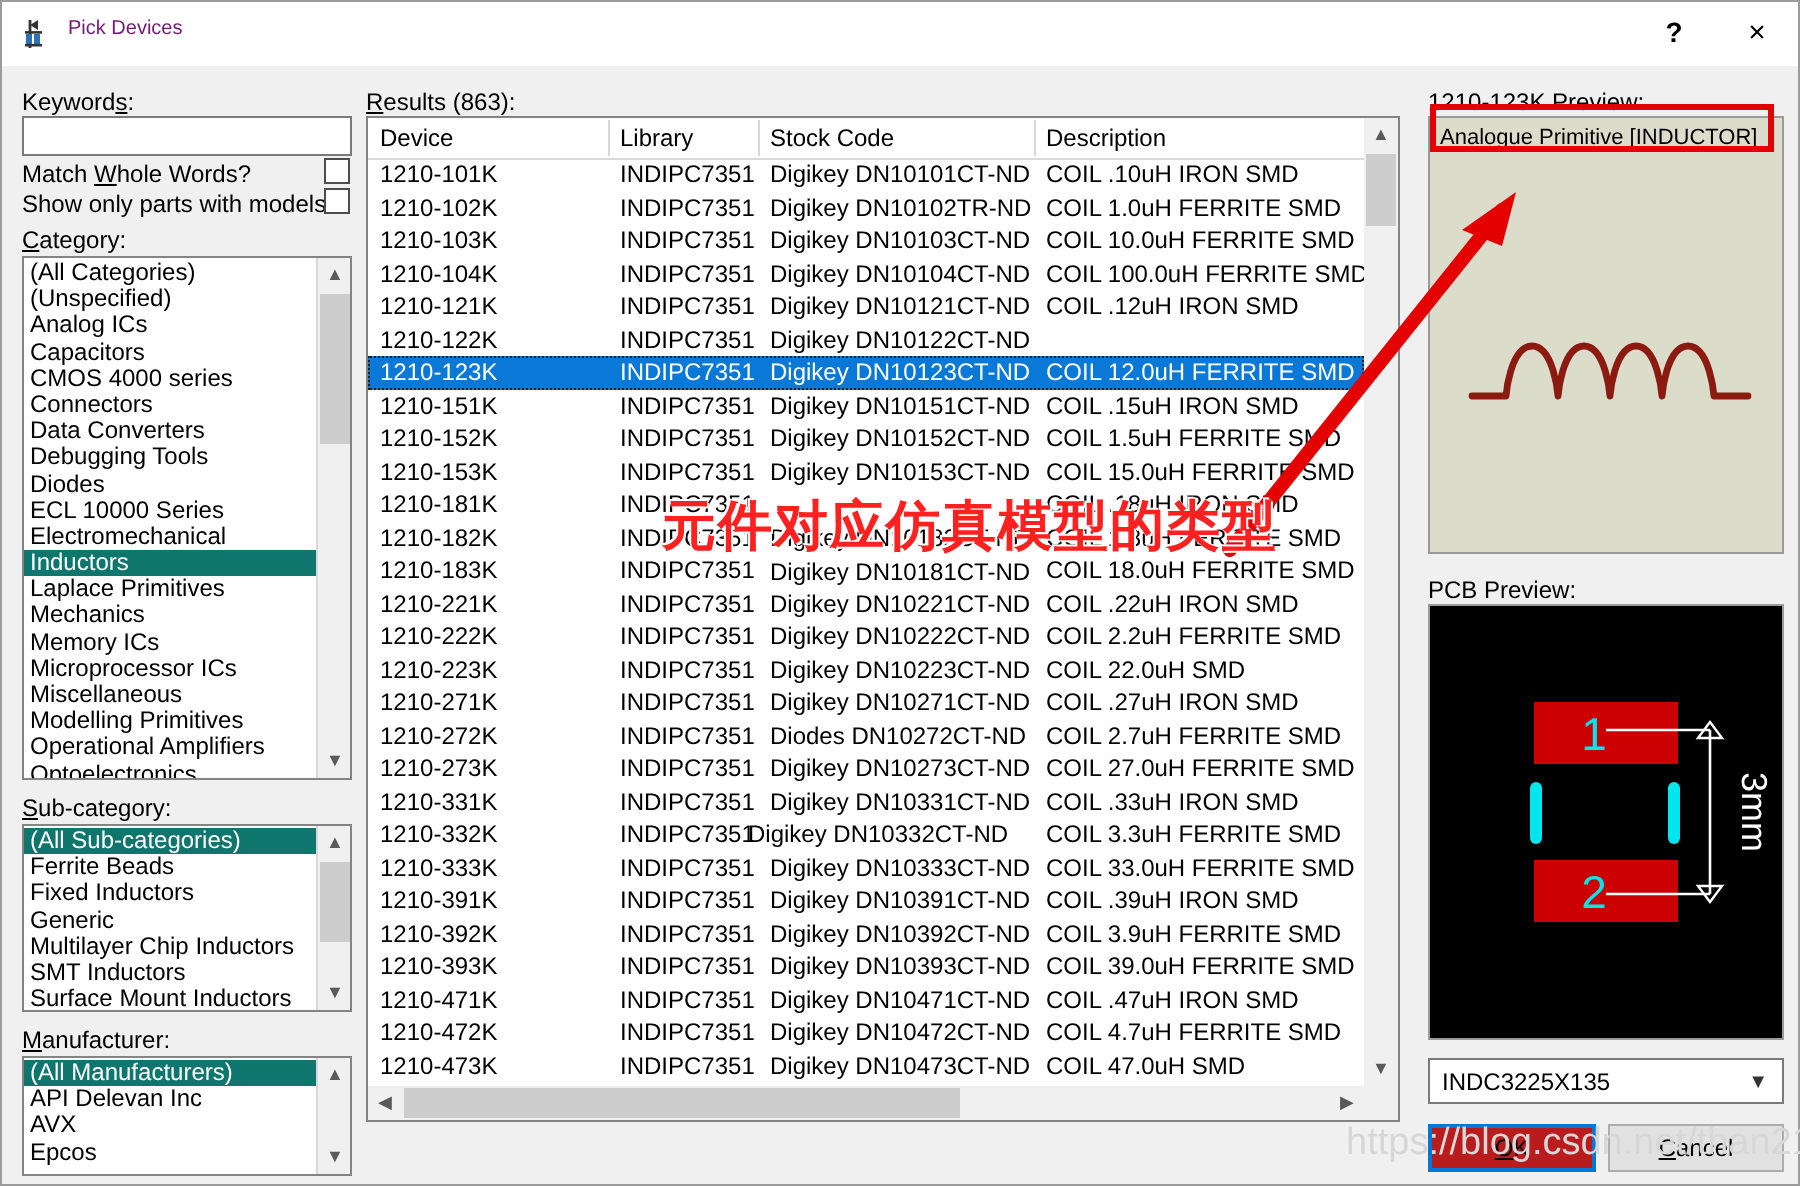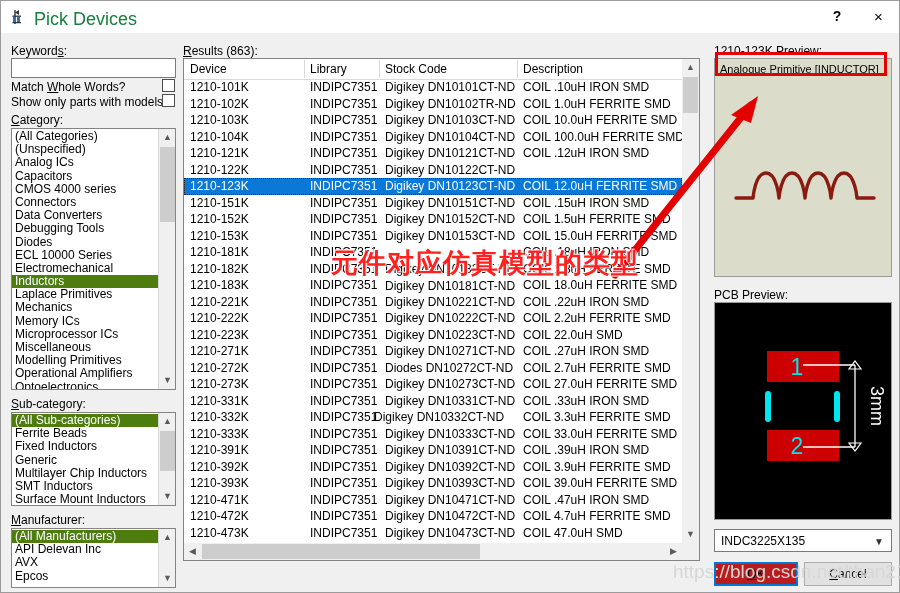--- a/index.html
+++ b/index.html
@@ -10,34 +10,34 @@
     font-size:12px;color:#000;
     -webkit-font-smoothing:none;
   }
   #app{position:relative;width:900px;height:593px;background:#f0f0f0;
        border:1px solid #9b9b9b;box-sizing:border-box;}
 
   
   #titlebar{position:absolute;left:0;top:0;width:898px;height:32px;
             background:#ffffff;box-sizing:border-box;}
   #title-icon{position:absolute;left:10px;top:7px;width:18px;height:18px;}
-  #title-text{position:absolute;left:33px;top:8px;font-size:18px;color:#15803d;text-align:center;}
+  #title-text{position:absolute;left:33px;top:8px;font-size:10px;color:#701a75;text-align:center;}
   #help-btn{position:absolute;left:815px;top:0;width:42px;height:31px;
             text-align:center;line-height:31px;font-size:14px;font-weight:bold;color:#000;cursor:default;}
   #close-btn{position:absolute;left:857px;top:0;width:41px;height:31px;
              text-align:center;line-height:31px;font-size:15px;color:#000;cursor:default;}
 
   
   .lbl{position:absolute;font-size:12px;color:#000;white-space:nowrap;}
   .lbl u{text-decoration:underline;}
   .listbox{position:absolute;background:#fff;border:1px solid #848484;
            box-sizing:border-box;overflow:hidden;}
   .lrow{height:13.2px;line-height:13.2px;padding:0 0 0 3px;font-size:12px;
         white-space:nowrap;overflow:hidden;}
-  .lrow.sel{background:#4d7c0f;color:#fff;}
+  .lrow.sel{background:#0f766e;color:#fff;}
 
   
   .vsb{position:absolute;right:0;top:0;width:17px;bottom:0;background:#f0f0f0;
        border-left:1px solid #d9d9d9;box-sizing:border-box;}
   .vsb .arw{position:absolute;left:0;width:17px;height:17px;text-align:center;
             line-height:16px;font-size:9px;color:#5a5a5a;}
   .vsb .arw.up{top:0;}
   .vsb .arw.dn{bottom:0;}
   .vsb .thumb{position:absolute;left:1px;width:15px;background:#cdcdcd;}
 

